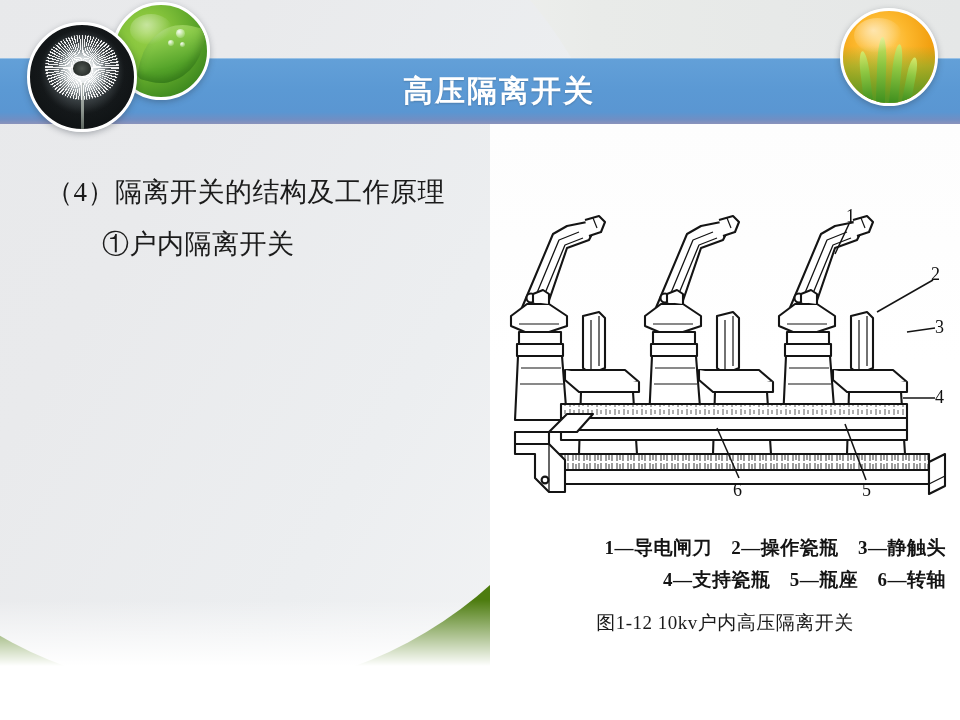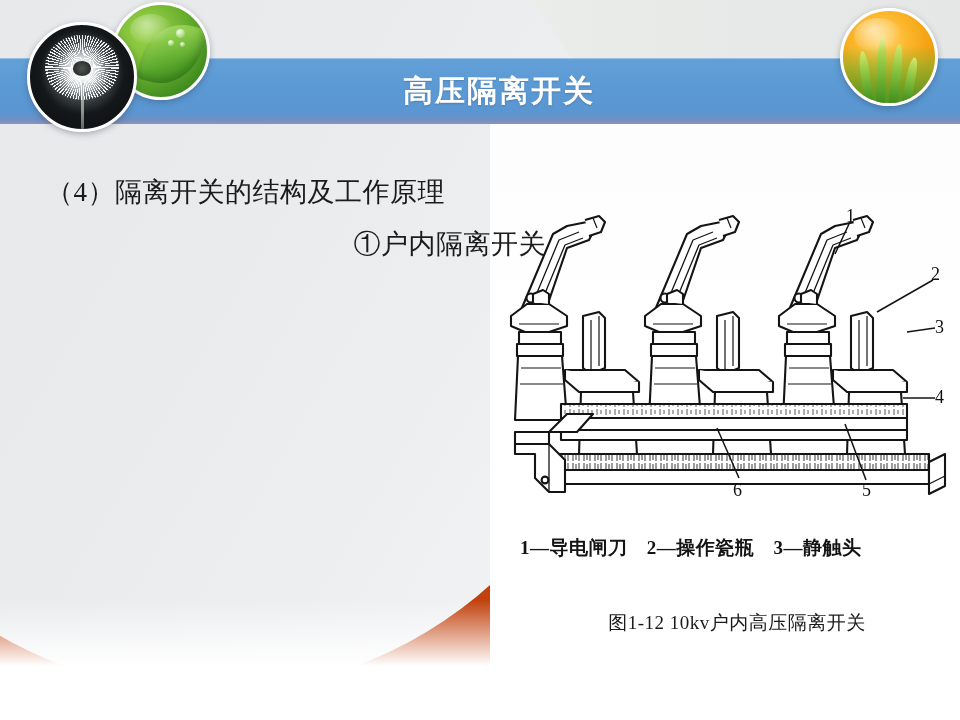--- a/index.html
+++ b/index.html
@@ -9,21 +9,21 @@
   }
   body {
     font-family: "Liberation Serif", "DejaVu Serif", serif;
   }
 
   #slide {
     position: relative;
     width: 960px;
     height: 720px;
     overflow: hidden;
-    background: #c2410c;
+    background: #4d7c0f;
   }
 
   
   .bg-layer {
     position: absolute;
     inset: 0;
     overflow: hidden;
   }
   .bg-big-circle {
     position: absolute;
@@ -220,21 +220,20 @@
     color: #1b1b1b;
     font-family: "Liberation Serif", "DejaVu Serif", serif;
     font-size: 27px;
     line-height: 52px;
     letter-spacing: 0.5px;
   }
   .line-heading { white-space: nowrap; }
   .line-sub {
     padding-left: 56px;
     white-space: nowrap;
-    text-align: right;
   }
   .para {
     text-indent: 56px;
     margin-top: 2px;
     width: 470px;
   }
 
   
   .figure-wrap {
     position: absolute;
@@ -246,33 +245,33 @@
   .figure-svg {
     position: absolute;
     left: 0;
     top: 0;
   }
   .legend {
     position: absolute;
     left: 8px;
     top: 340px;
     width: 440px;
-    text-align: left;
+    text-align: right;
     font-family: "Liberation Serif", "DejaVu Serif", serif;
     font-size: 19px;
     line-height: 32px;
     color: #141414;
     font-weight: bold;
     letter-spacing: 0.5px;
   }
   .legend-row { white-space: nowrap; }
   .legend-row span { margin: 0 7px; }
   .caption {
     position: absolute;
-    left: 12px;
+    left: 0;
     top: 418px;
     width: 440px;
     text-align: center;
     font-family: "Liberation Serif", "DejaVu Serif", serif;
     font-size: 19px;
     color: #1a1a1a;
     letter-spacing: 0.5px;
   }
 </style>
 </head>
@@ -427,18 +426,23 @@
       <div style="position:absolute;left:357px;top:288px;font-size:18px;color:#111;font-family:'Liberation Serif',serif;">5</div>
       <div style="position:absolute;left:228px;top:288px;font-size:18px;color:#111;font-family:'Liberation Serif',serif;">6</div>
     </div>
 
     <div class="legend">
       <div class="legend-row">
         <span>1—导电闸刀</span>
         <span>2—操作瓷瓶</span>
         <span>3—静触头</span>
       </div>
+      <div class="legend-row">
+        <span>4—支持瓷瓶</span>
+        <span>5—瓶座</span>
+        <span>6—转轴</span>
+      </div>
     </div>
 
     <div class="caption">图1-12  10kv户内高压隔离开关</div>
   </div>
 
 </div>
 
 </body></html>

